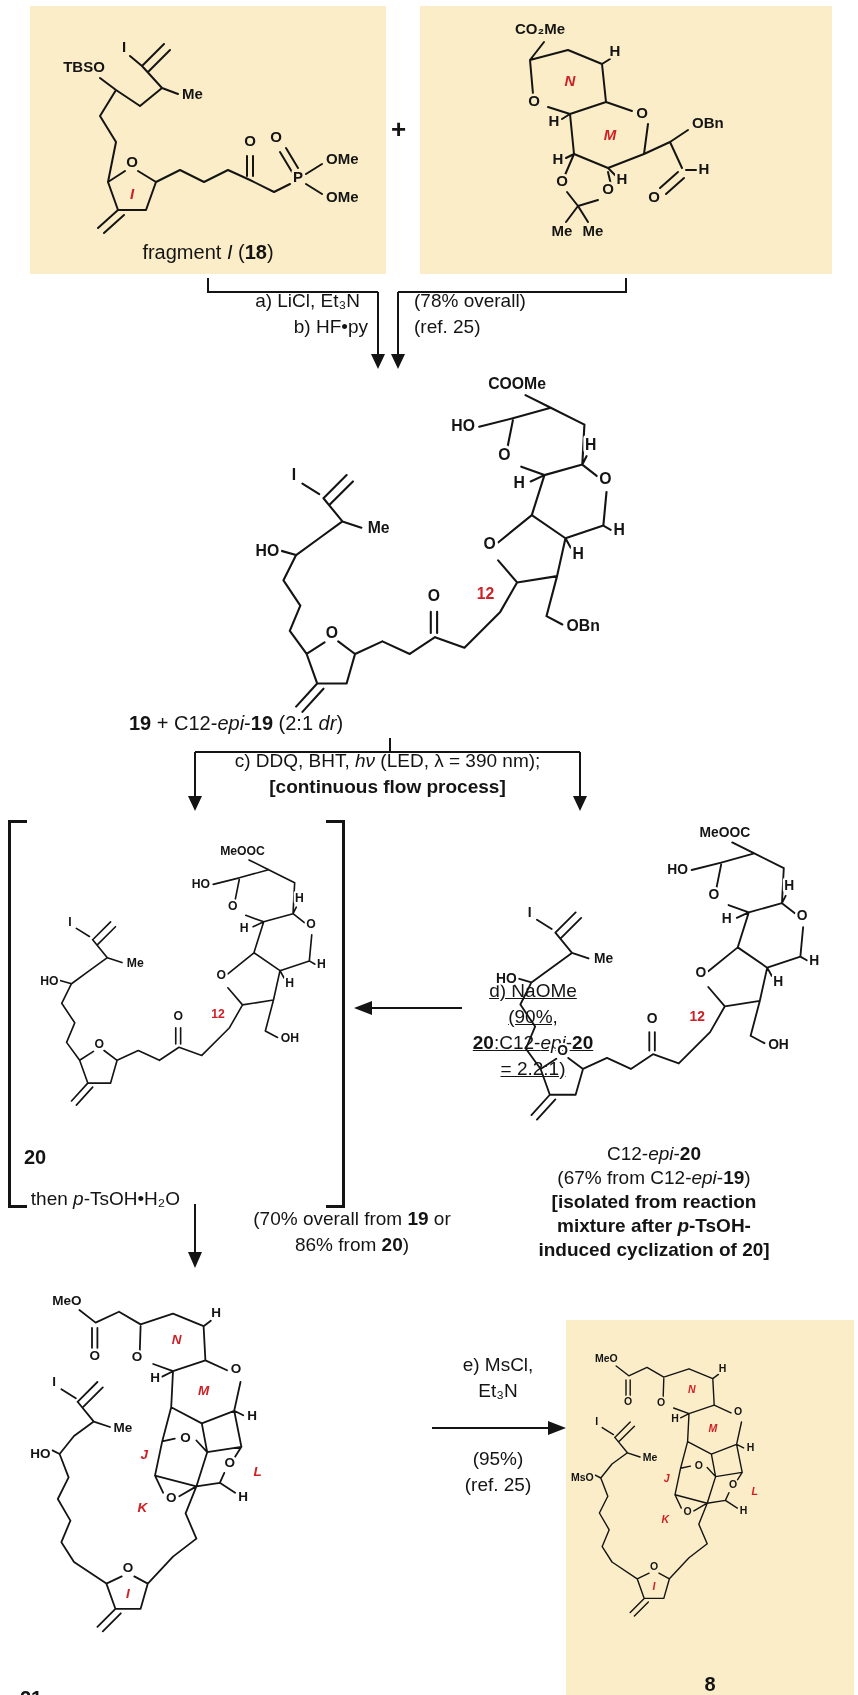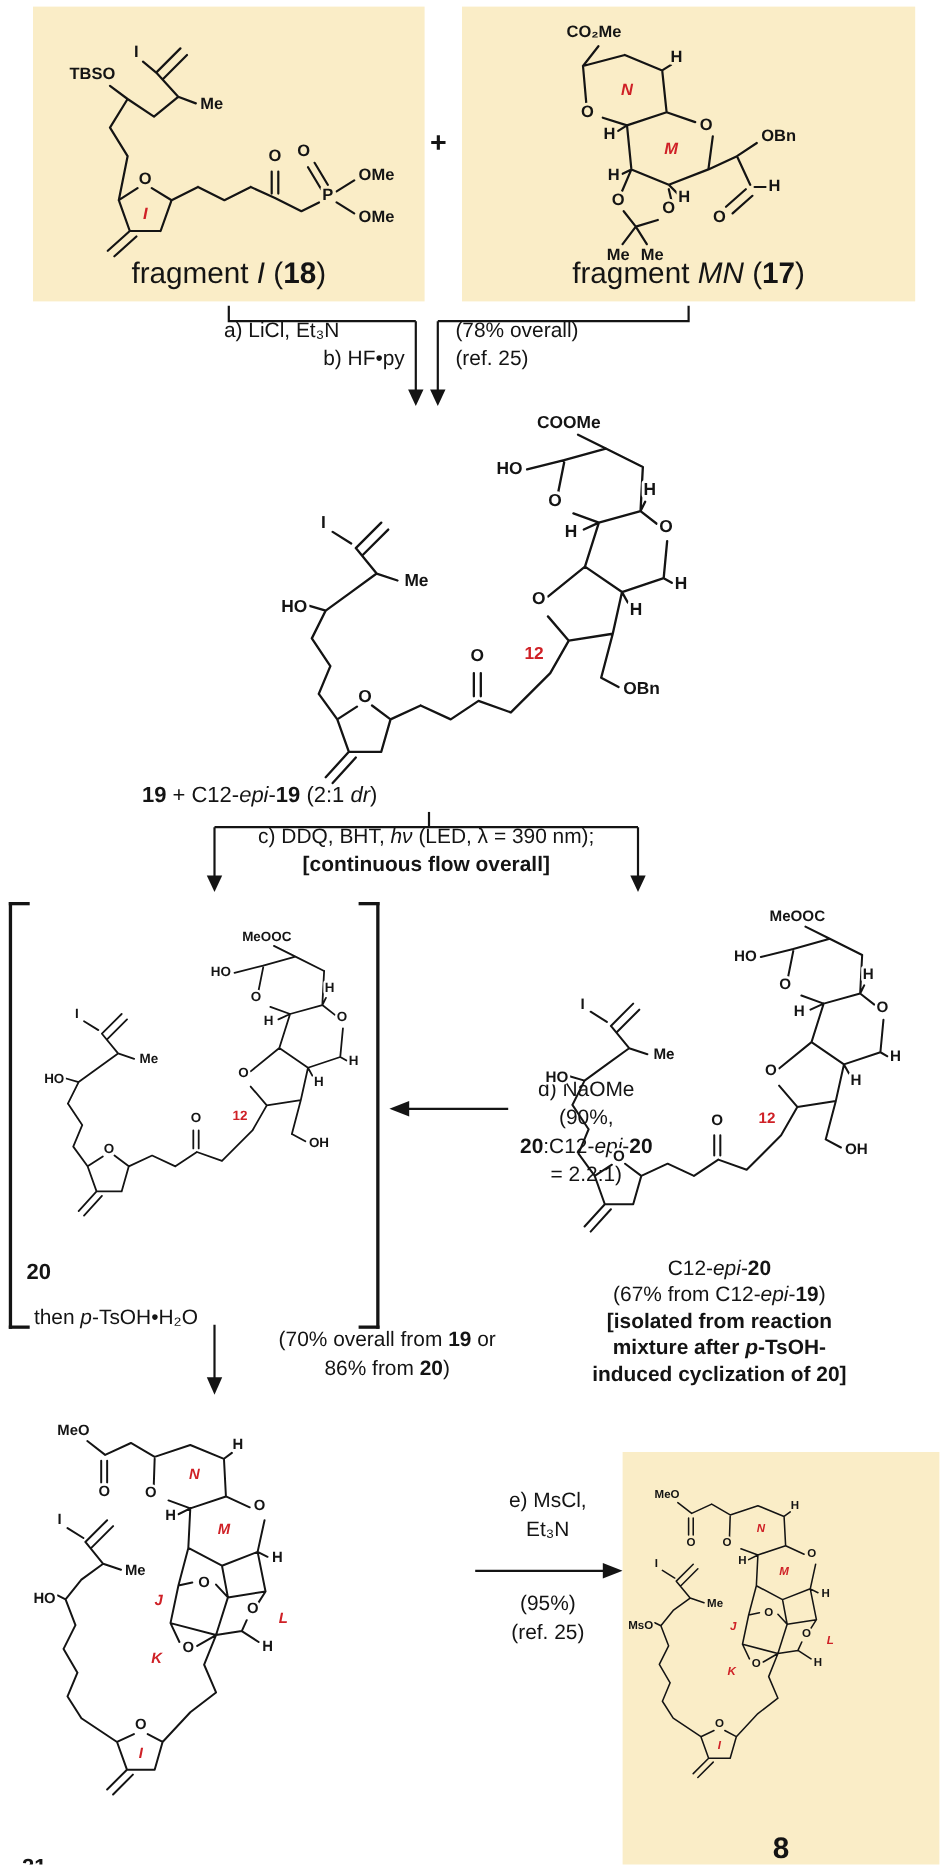--- a/index.html
+++ b/index.html
@@ -1,20 +1,20 @@
 <!DOCTYPE html>
 <html><head>
 <meta charset="utf-8">
 <style>
   html,body{margin:0;padding:0;background:#fff;}
   body{width:858px;height:1695px;position:relative;font-family:"Liberation Sans",sans-serif;color:#141414;}
   .page{position:absolute;inset:0;overflow:hidden;}
   .panel{position:absolute;background:#FAEDC7;}
   .abs{position:absolute;}
-  .caption{position:absolute;left:0;right:0;bottom:10px;text-align:center;font-size:27px;}
+  .caption{position:absolute;left:0;right:0;bottom:10px;text-align:center;font-size:20px;}
   .capline{font-size:20px;position:absolute;}
   .cond{position:absolute;font-size:19px;line-height:26px;text-align:center;}
   .right{text-align:right;}
   .center{text-align:center;}
   .b{font-weight:700;}
   .i{font-style:italic;}
   .plus{position:absolute;font-size:26px;font-weight:700;}
   .bracket{position:absolute;width:16px;}
   .bracket.l{border-left:3px solid #141414;border-top:3px solid #141414;border-bottom:3px solid #141414;}
   .bracket.r{border-right:3px solid #141414;border-top:3px solid #141414;border-bottom:3px solid #141414;}
@@ -123,68 +123,67 @@
         <text x="192" y="172" text-anchor="middle">H</text>
         <text x="132" y="174" text-anchor="middle">O</text>
         <text x="178" y="182" text-anchor="middle">O</text>
         <text x="132" y="224" text-anchor="middle">Me</text>
         <text x="163" y="224" text-anchor="middle">Me</text>
         <text x="262" y="116">OBn</text>
         <text x="224" y="190" text-anchor="middle">O</text>
         <text x="274" y="162" text-anchor="middle">H</text>
       </g>
     </svg>
-    <div class="caption"><span>fragment </span><span class="i">MN</span><span> (</span><span class="b">17</span><span>)</span></div>
   </div>
 
   <svg id="conn-ab" class="abs" width="858" height="96">
     <path d="M208,2V16H378 M626,2V16H398 M378,16V80 M398,16V80" fill="none" stroke="#141414" stroke-width="2"></path>
     <polygon points="371,78 385,78 378,93" fill="#141414"></polygon>
     <polygon points="391,78 405,78 398,93" fill="#141414"></polygon>
   </svg>
-  <div class="cond right" style="left:136px;top:288px;width:240px;text-align:center;"><span>a) LiCl, Et₃N</span></div>
+  <div class="cond right" style="left:120px;top:288px;width:240px;"><span>a) LiCl, Et₃N</span></div>
   <div class="cond" style="left:414px;top:288px;"><span>(78% overall)</span></div>
   <div class="cond right" style="left:128px;top:314px;width:240px;"><span>b) HF•py</span></div>
   <div class="cond" style="left:414px;top:314px;"><span>(ref. 25)</span></div>
 
   <svg class="abs" style="left:235px;top:372px;" width="400" height="363" viewBox="0 0 380 345" stroke="#fff">
     <use href="#skel-open"></use>
     <g font-family="Liberation Sans, sans-serif" font-size="15" font-weight="bold" fill="#141414" paint-order="stroke" stroke-width="5" stroke-linejoin="round">
       <text x="268" y="16" text-anchor="middle">COOMe</text>
       <text x="315" y="246">OBn</text>
     </g>
   </svg>
   <div class="capline" style="left:129px;top:712px;width:600px;"><span class="b">19</span><span> + C12-</span><span class="i">epi</span><span>-</span><span class="b">19</span><span> (2:1 </span><span class="i">dr</span><span>)</span></div>
 
   <svg id="conn-c" class="abs" width="858" height="76">
     <path d="M390,0V14 M195,14H580 M195,14V60 M580,14V60" fill="none" stroke="#141414" stroke-width="2"></path>
     <polygon points="188,58 202,58 195,73" fill="#141414"></polygon>
     <polygon points="573,58 587,58 580,73" fill="#141414"></polygon>
   </svg>
   <div class="cond center" style="left:200px;top:748px;width:375px;">
     <div><span>c) DDQ, BHT, </span><span class="i">hν</span><span> (LED, λ = 390 nm);</span></div>
-    <div><span class="b">[continuous flow overall]</span></div>
+    <div><span class="b">[continuous flow process]</span></div>
   </div>
 
   <div class="bracket l" style="left:8px;top:820px;height:382px;"></div>
   <div class="bracket r" style="left:326px;top:820px;height:382px;"></div>
   <svg class="abs" style="left:24px;top:842px;" width="310" height="281" viewBox="0 0 380 345" stroke="#fff">
     <use href="#skel-open"></use>
     <g font-family="Liberation Sans, sans-serif" font-size="15" font-weight="bold" fill="#141414" paint-order="stroke" stroke-width="5" stroke-linejoin="round">
       <text x="268" y="16" text-anchor="middle">MeOOC</text>
       <text x="315" y="246">OH</text>
     </g>
   </svg>
   <div class="capline" style="left:24px;top:1146px;width:300px;"><span class="b">20</span></div>
 
   <svg id="conn-d" class="abs" width="124" height="24">
     <path d="M120,12H28" fill="none" stroke="#141414" stroke-width="2"></path>
     <polygon points="30,5 30,19 12,12" fill="#141414"></polygon>
   </svg>
-  <div class="cond center" style="left:448px;top:978px;width:170px;">
+  <div class="cond center" style="left:448px;top:978px;width:170px;text-decoration:underline;">
     <div><span>d) NaOMe</span></div>
     <div><span>(90%,</span></div>
     <div><span class="b">20</span><span>:C12-</span><span class="i">epi</span><span>-</span><span class="b">20</span></div>
     <div><span>= 2.2:1)</span></div>
   </div>
 
   <svg class="abs" style="left:478px;top:822px;" width="350" height="318" viewBox="0 0 380 345" stroke="#fff">
     <use href="#skel-open"></use>
     <g font-family="Liberation Sans, sans-serif" font-size="15" font-weight="bold" fill="#141414" paint-order="stroke" stroke-width="5" stroke-linejoin="round">
       <text x="268" y="16" text-anchor="middle">MeOOC</text>

